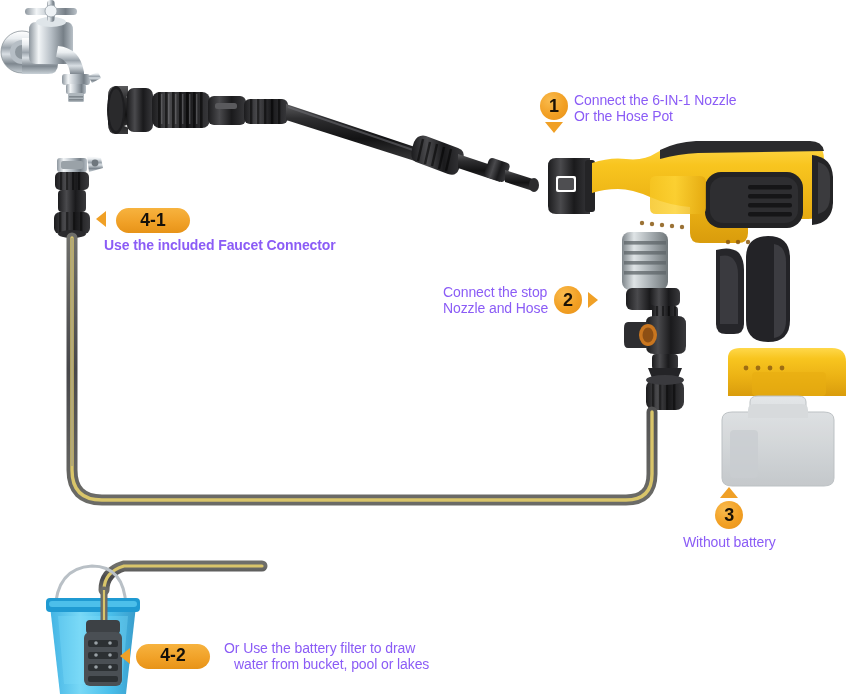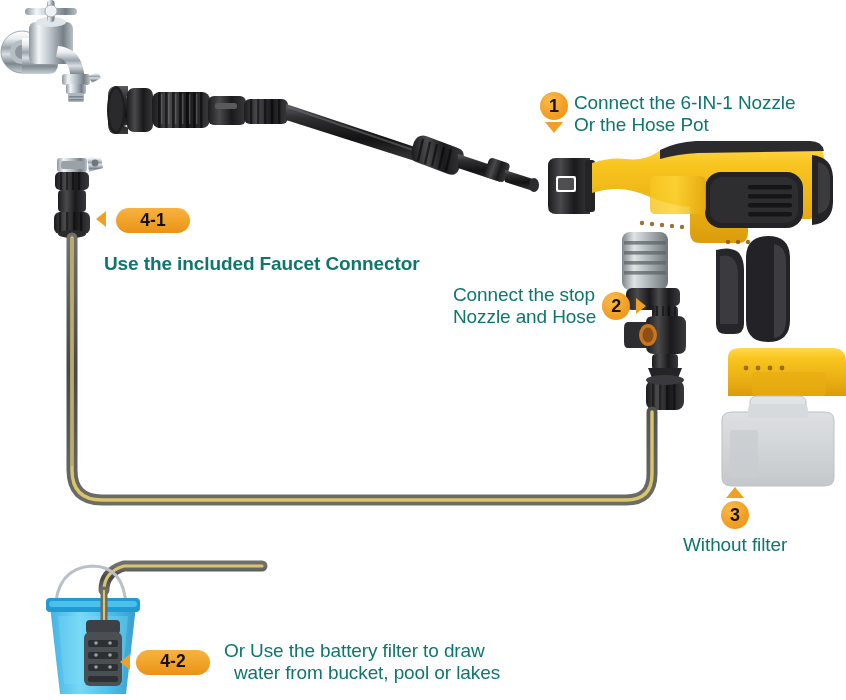--- a/index.html
+++ b/index.html
@@ -28,23 +28,23 @@
 
   
   .callout {
     position: absolute;
     display: flex;
     align-items: center;
     gap: 6px;
     white-space: nowrap;
   }
   .callout-text {
-    font-size: 19px;
+    font-size: 14px;
     line-height: 1.16;
-    color: #0f766e;
+    color: #8b5cf6;
     letter-spacing: -0.1px;
   }
 
   
   .badge-circle {
     width: 28px;
     height: 28px;
     border-radius: 50%;
     background: radial-gradient(circle at 36% 30%, #f9bb4e 0%, #f2a024 55%, #e8921a 100%);
     color: #1b1205;
@@ -484,38 +484,38 @@
     <div class="stack">
       <div class="badge-circle">1</div>
       <div class="tri tri-down"></div>
     </div>
     <div class="callout-text">
       <div>Connect the 6-IN-1 Nozzle</div>
       <div>Or the Hose Pot</div>
     </div>
   </div>
 
-  <div class="callout" style="left:453px; top:284px;">
+  <div class="callout" style="left:443px; top:284px;">
     <div class="callout-text" style="text-align:left;">
       <div>Connect the stop</div>
       <div>Nozzle and Hose</div>
     </div>
     <div class="badge-circle">2</div>
     <div class="tri tri-right"></div>
   </div>
 
   <div class="callout" style="left:683px; top:487px; flex-direction:column; gap:3px;">
     <div class="tri tri-up"></div>
     <div class="badge-circle">3</div>
-    <div class="callout-text" style="margin-top:2px;">Without filter</div>
+    <div class="callout-text" style="margin-top:2px;">Without battery</div>
   </div>
 
   <div class="callout" style="left:96px; top:208px; align-items:flex-start;">
     <div class="tri tri-left" style="margin-top:3px;"></div>
-    <div style="display:flex; flex-direction:column; gap:20px;">
+    <div style="display:flex; flex-direction:column; gap:4px;">
       <div class="badge-pill" style="align-self:flex-start; margin-left:4px;">4-1</div>
       <div class="callout-text" style="margin-left:-8px;font-weight:bold;">
         <div>Use the included Faucet Connector</div>
       </div>
     </div>
   </div>
 
   <div class="callout" style="left:120px; top:640px;">
     <div class="tri tri-left"></div>
     <div class="badge-pill">4-2</div>

